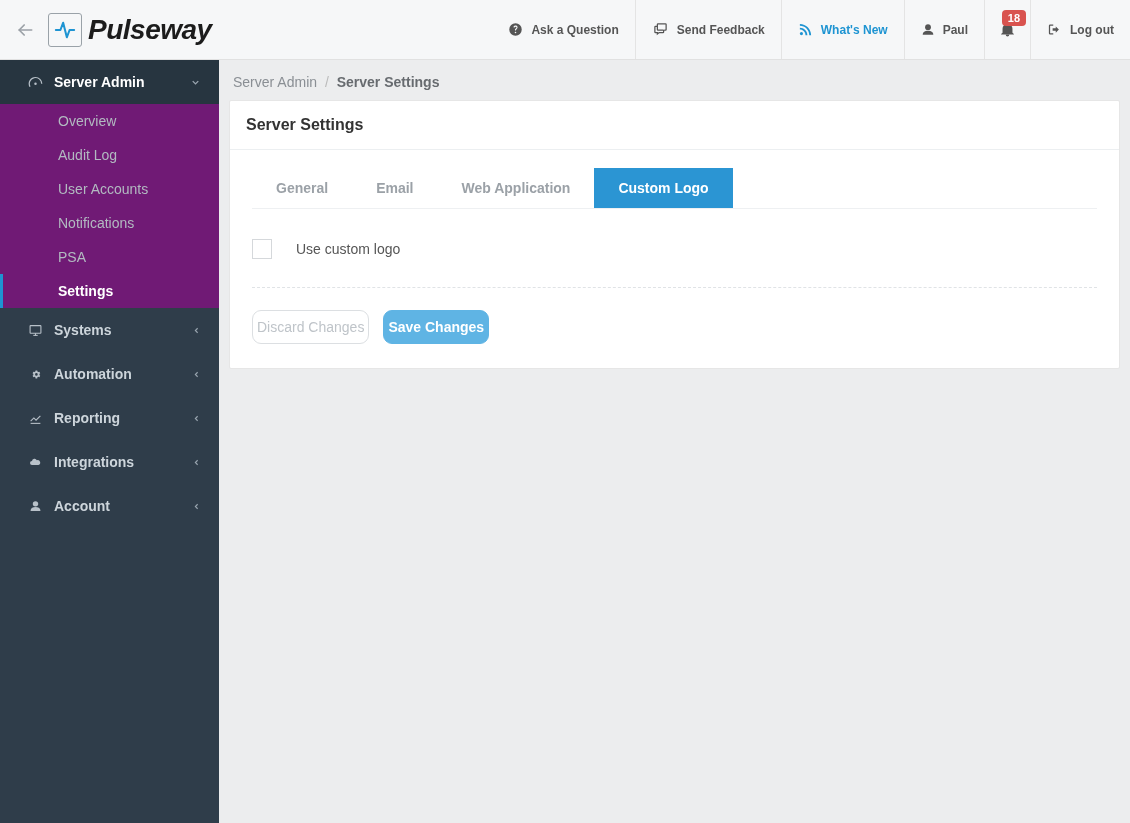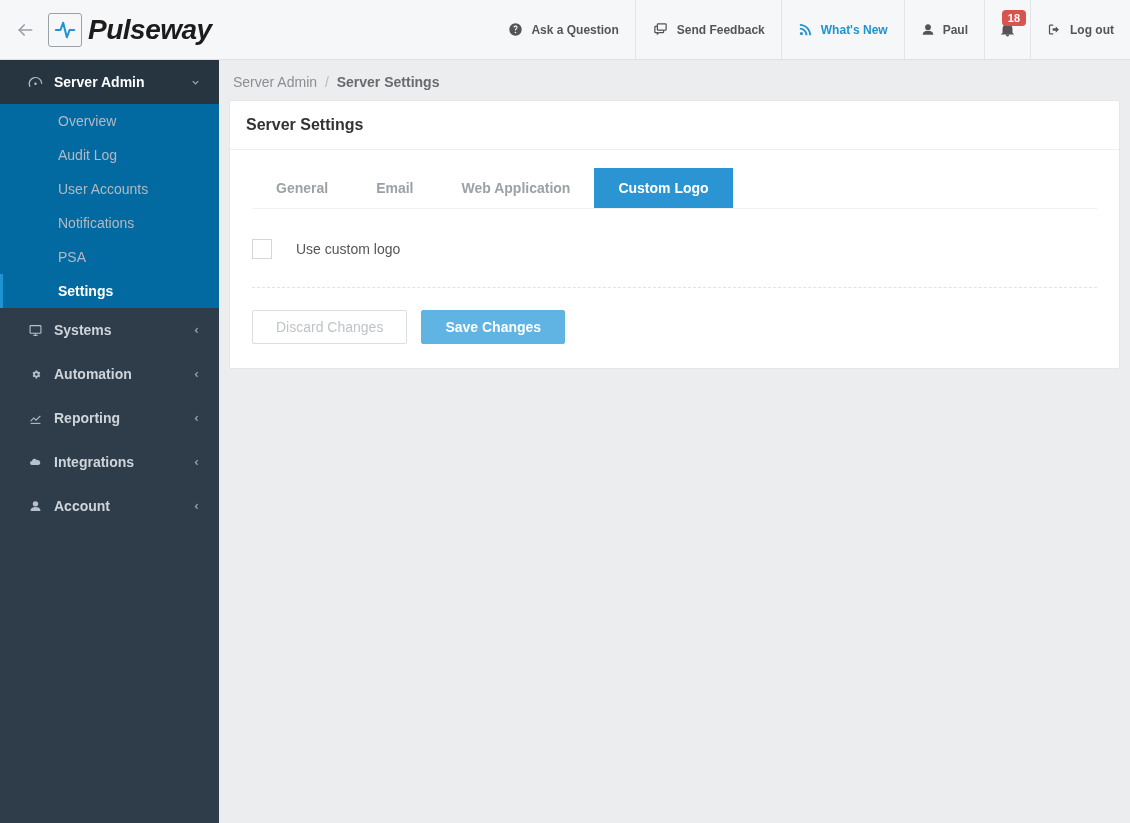--- a/index.html
+++ b/index.html
@@ -127,21 +127,21 @@
   }
   .side-item.section-open {
     background: #273540;
     color: #fff;
   }
   .side-item .chev {
     margin-left: auto;
     color: #9aa6b0;
   }
   .side-sub {
-    background: #0369a1;
+    background: #701a75;
   }
   .side-sub-item {
     padding: 9px 18px 9px 58px;
     font-size: 14px;
     color: #b2bac1;
     cursor: pointer;
   }
   .side-sub-item.active {
     color: #fff;
     font-weight: 700;
@@ -211,23 +211,23 @@
   }
   .chk-label {
     font-size: 14px;
     color: #555;
   }
   .buttons {
     display: flex;
     gap: 14px;
   }
   .btn {
-    padding: 8px 23px;
-    font-size: 14px;
-    border-radius: 2px;
+    padding: 8px 4px;
+    font-size: 14px;
+    border-radius: 9px;
     cursor: pointer;
   }
   .btn-secondary {
     background: #fff;
     border: 1px solid #dcdfe2;
     color: #bfc4c9;
   }
   .btn-primary {
     background: #5fb4e4;
     border: 1px solid #5fb4e4;

